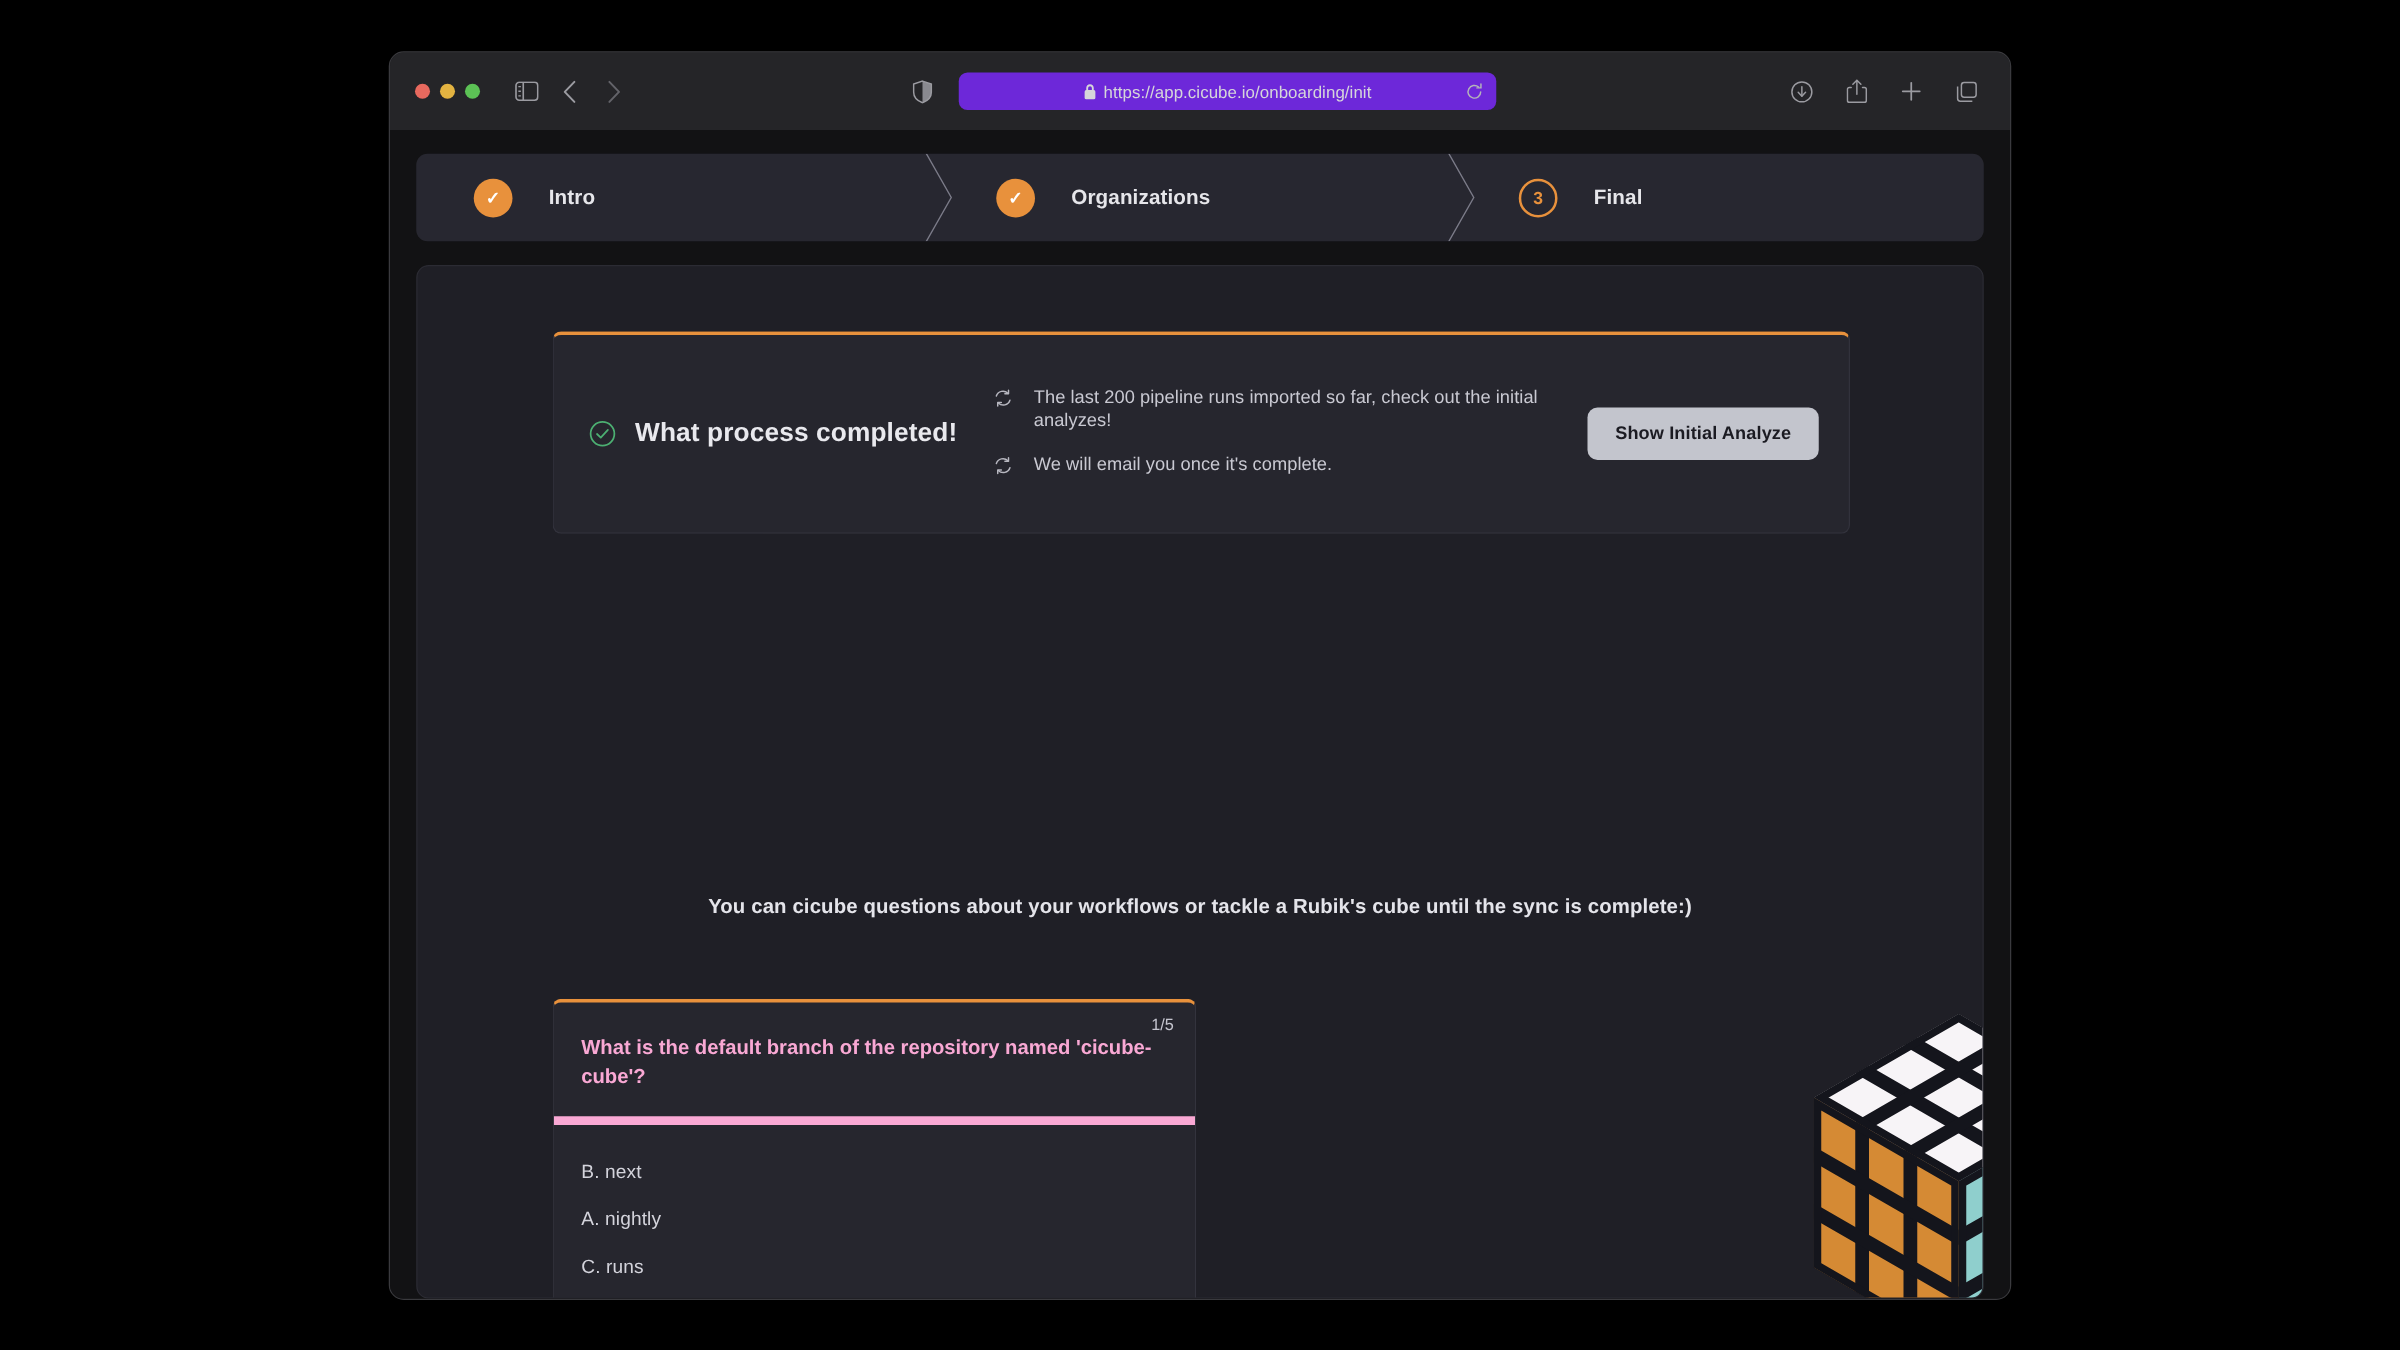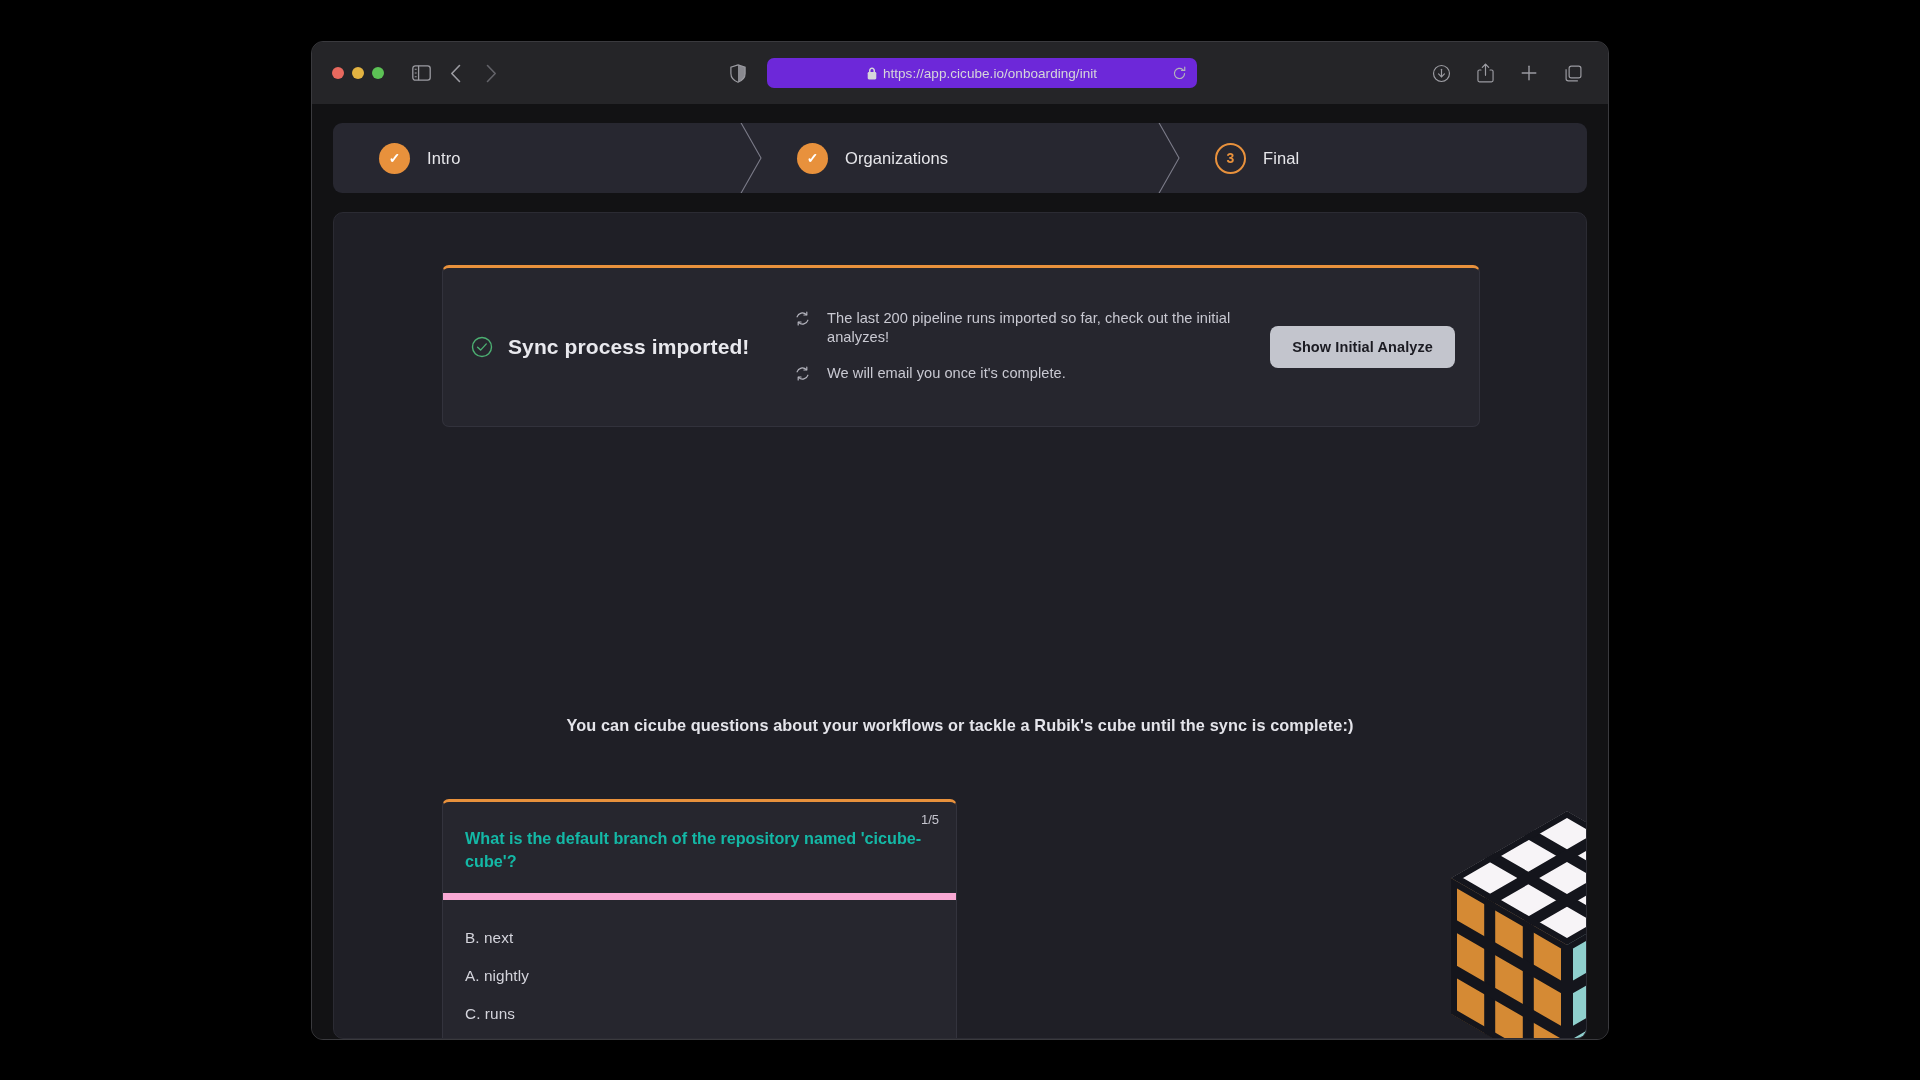--- a/index.html
+++ b/index.html
@@ -123,23 +123,24 @@
     font-weight: 700;
   }
   .step-circle.done { background: #e8913c; color: #fff; }
   .step-circle.current {
     border: 2px solid #e8913c;
     color: #e8913c;
     background: transparent;
   }
   .step-label {
     font-size: 16.5px;
-    font-weight: 400;
+    font-weight: 700;
     color: #e6e6ea;
     letter-spacing: 0.1px;
+    margin-left: 12px;
   }
   .step-sep {
     position: absolute;
     top: 0; bottom: 0;
     width: 26px;
     right: -13px;
     pointer-events: none;
   }
   .step-sep svg { display: block; width: 100%; height: 100%; }
 
@@ -241,21 +242,21 @@
   .quiz-counter {
     position: absolute;
     right: 17px; top: 10px;
     font-size: 13px;
     color: #c5c5cf;
     font-weight: 400;
   }
   .quiz-question {
     font-size: 16.2px;
     font-weight: 700;
-    color: #14b8a6;
+    color: #f9a8d4;
     line-height: 1.44;
     max-width: 460px;
     margin-top: 10px;
   }
   .quiz-options {
     padding: 19px 22px 26px 22px;
     display: flex;
     flex-direction: column;
     gap: 0;
   }
@@ -402,21 +403,21 @@
     <div class="main-panel">
 
       <div class="sync-banner">
         <div class="sync-left">
           <span class="check-ring">
             <svg width="22" height="22" viewBox="0 0 22 22" fill="none" stroke="currentColor" stroke-width="1.4" stroke-linecap="round" stroke-linejoin="round">
               <circle cx="11" cy="11" r="9.5"></circle>
               <polyline points="6.6,11.2 9.6,14.1 15.3,7.9"></polyline>
             </svg>
           </span>
-          <span class="sync-title">Sync process imported!</span>
+          <span class="sync-title">What process completed!</span>
         </div>
 
         <div class="sync-mid">
           <div class="sync-row">
             <span class="sync-ico">
               <svg width="15" height="15" viewBox="0 0 16 16" fill="none" stroke="currentColor" stroke-width="1.25" stroke-linecap="round" stroke-linejoin="round">
                 <path d="M2.2 6.2A5.9 5.9 0 0 1 12.1 3.9"></path>
                 <polyline points="12.6,1.2 12.6,4.3 9.5,4.3"></polyline>
                 <path d="M13.8 9.8A5.9 5.9 0 0 1 3.9 12.1"></path>
                 <polyline points="3.4,14.8 3.4,11.7 6.5,11.7"></polyline>

